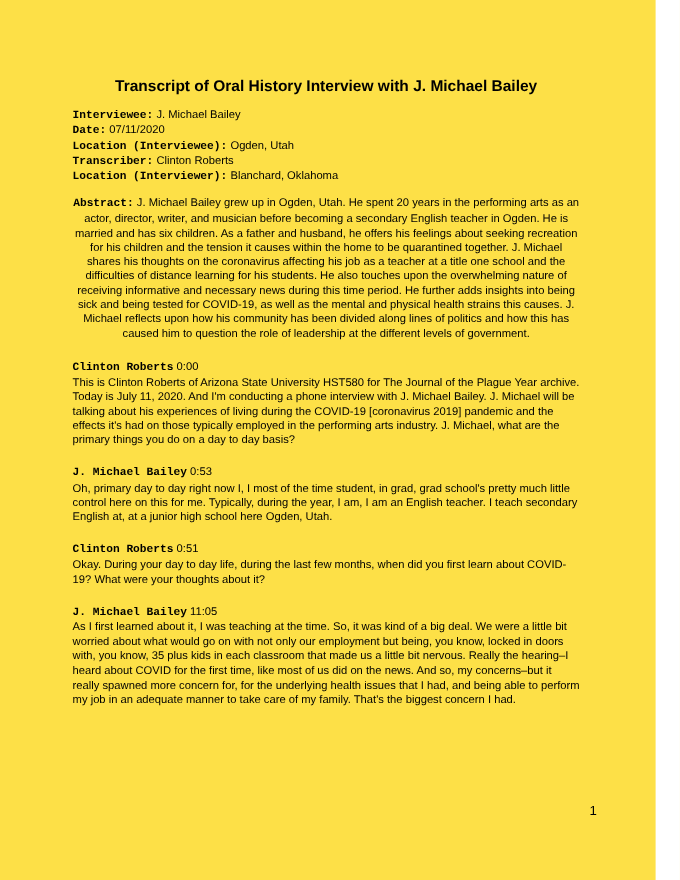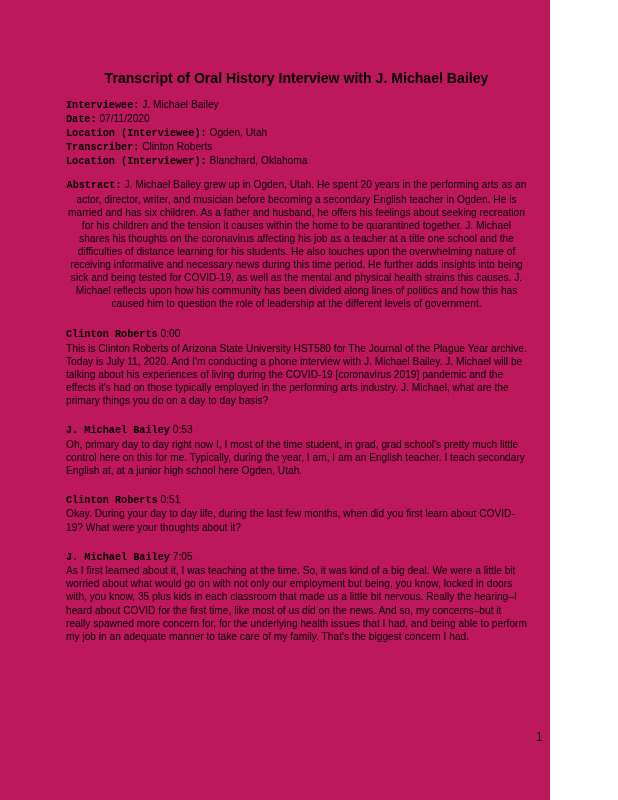--- a/index.html
+++ b/index.html
@@ -4,23 +4,23 @@
 <style>
   * { margin: 0; padding: 0; box-sizing: border-box; }
   html, body { background: #ffffff; }
   body {
     width: 618px;
     font-family: "Liberation Sans", "DejaVu Sans", sans-serif;
     -webkit-font-smoothing: antialiased;
   }
   .page {
     position: relative;
-    width: 550px;
+    width: 596px;
     height: 800px;
-    background: #be185d;
+    background: #fde047;
     color: #000000;
     overflow: hidden;
   }
   .content {
     position: absolute;
     left: 66px;
     top: 0;
     width: 461px;
     font-size: 10.2px;
     line-height: 13.1px;
@@ -78,21 +78,21 @@
         <p class="speaker"><strong>J. Michael Bailey</strong> <span>0:53</span></p>
         <p class="speech">Oh, primary day to day right now I, I most of the time student, in grad, grad school's pretty much little control here on this for me. Typically, during the year, I am, I am an English teacher. I teach secondary English at, at a junior high school here Ogden, Utah.</p>
       </div>
 
       <div class="entry">
         <p class="speaker"><strong>Clinton Roberts</strong> <span>0:51</span></p>
         <p class="speech">Okay. During your day to day life, during the last few months, when did you first learn about COVID-19? What were your thoughts about it?</p>
       </div>
 
       <div class="entry">
-        <p class="speaker"><strong>J. Michael Bailey</strong> <span>7:05</span></p>
+        <p class="speaker"><strong>J. Michael Bailey</strong> <span>11:05</span></p>
         <p class="speech">As I first learned about it, I was teaching at the time. So, it was kind of a big deal. We were a little bit worried about what would go on with not only our employment but being, you know, locked in doors with, you know, 35 plus kids in each classroom that made us a little bit nervous. Really the hearing–I heard about COVID for the first time, like most of us did on the news. And so, my concerns–but it really spawned more concern for, for the underlying health issues that I had, and being able to perform my job in an adequate manner to take care of my family. That's the biggest concern I had.</p>
       </div>
 
     </div>
   </div>
 
   <div class="page-number">1</div>
 </div>
 
 </body></html>

